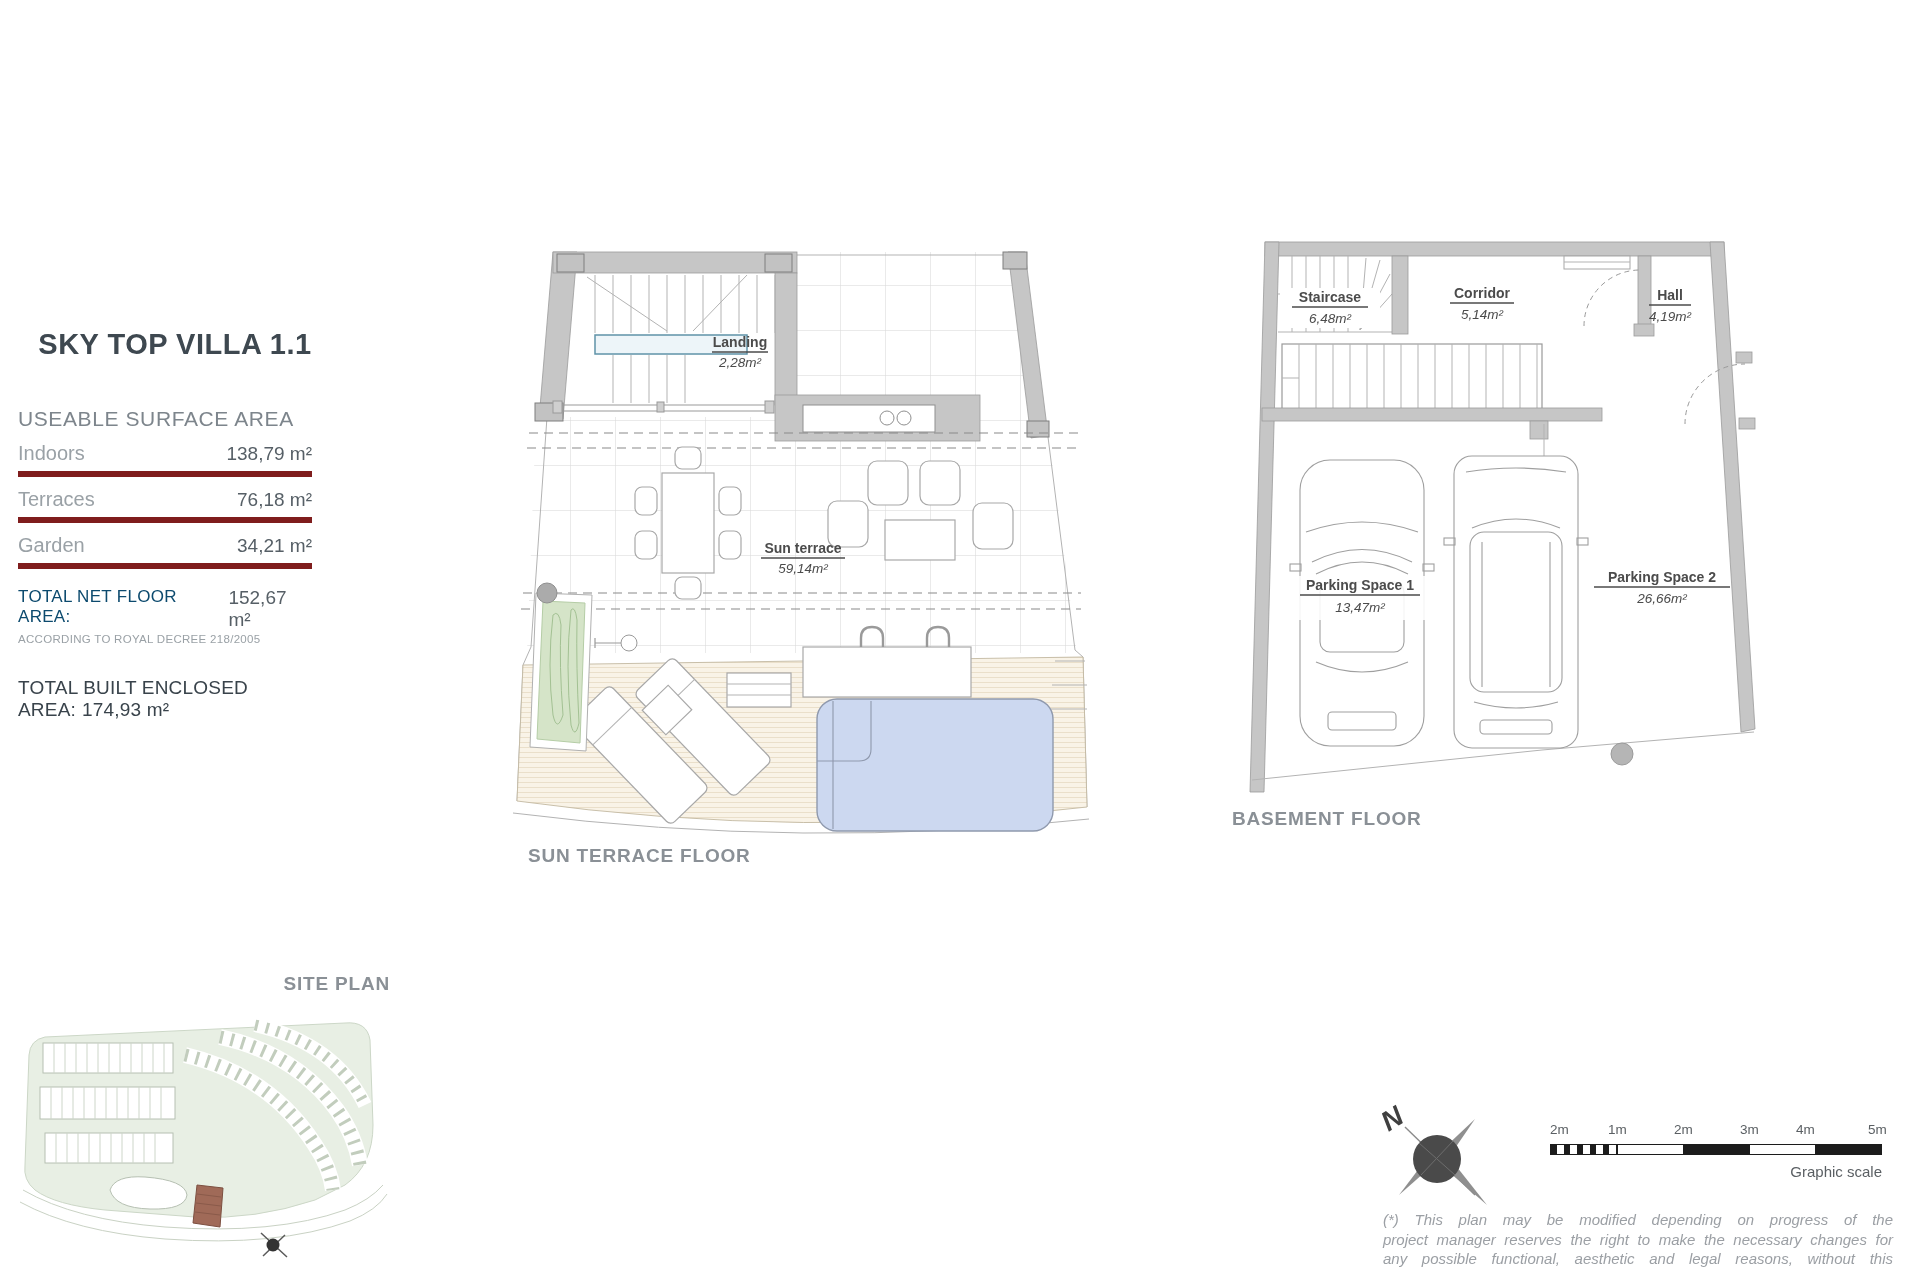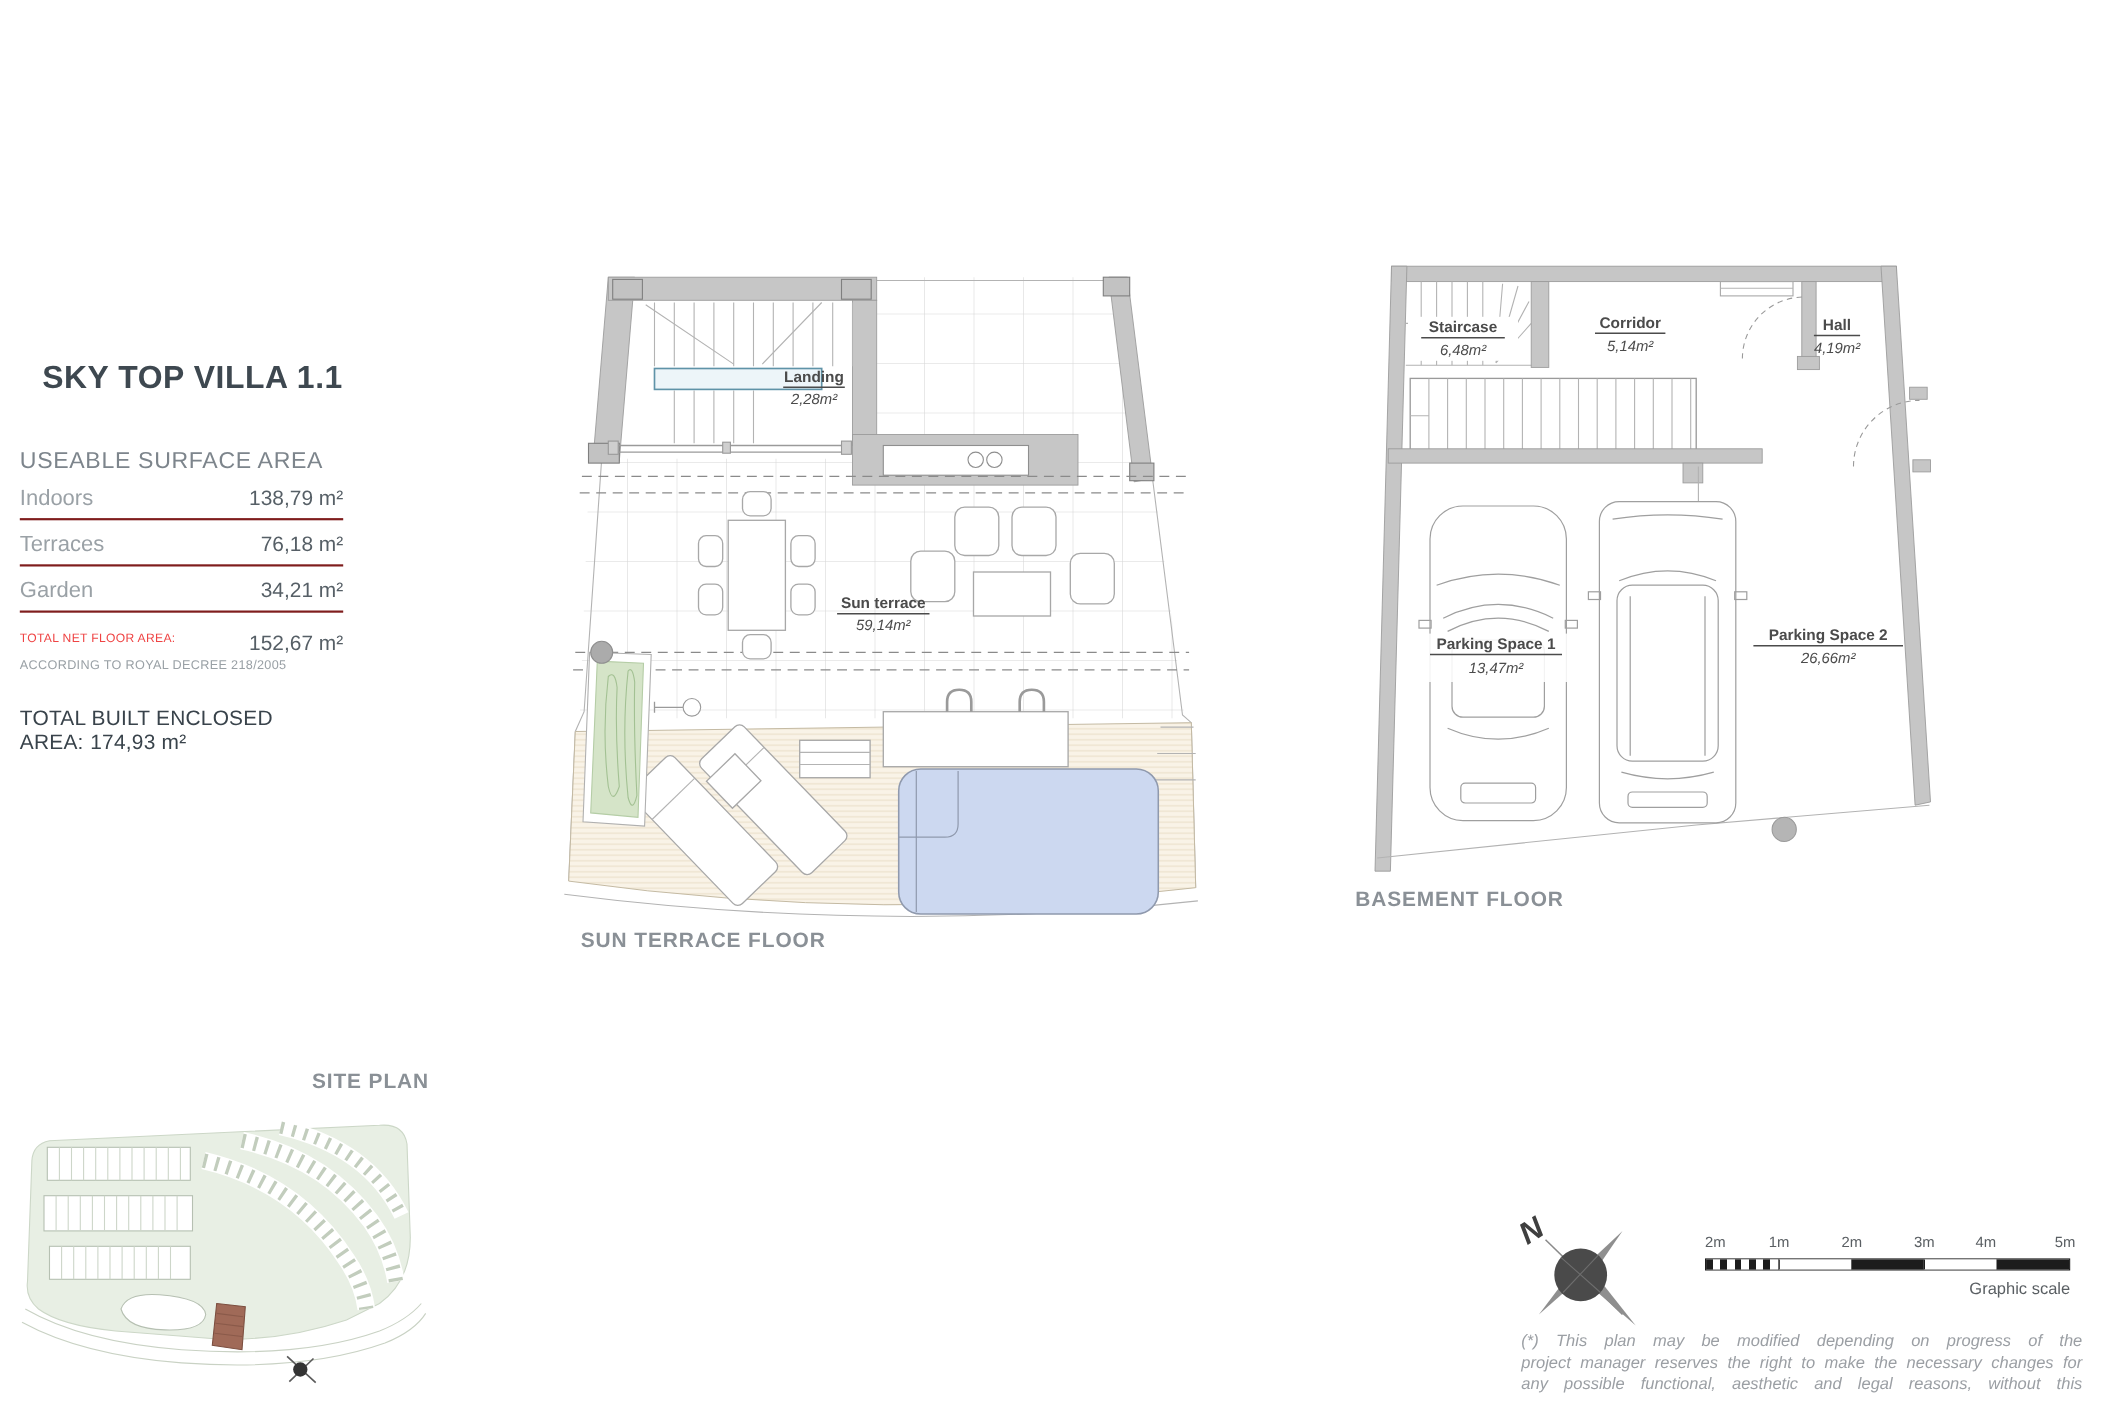--- a/index.html
+++ b/index.html
@@ -5,25 +5,25 @@
   html,body{margin:0;padding:0;}
   body{width:1920px;height:1280px;background:#ffffff;position:relative;overflow:hidden;
        font-family:"Liberation Sans",sans-serif;}
   .abs{position:absolute;}
 
   
   #info{left:18px;top:328px;width:294px;}
   .villa-title{font-size:29px;font-weight:bold;color:#3e4850;letter-spacing:.5px;text-align:center;margin-left:20px;}
   .section-head{margin-top:46px;font-size:21px;color:#7d858c;letter-spacing:.6px;}
   .row{display:flex;justify-content:space-between;align-items:flex-end;
-       border-bottom:2px solid #7f1d1d;padding:11px 0 6px 0;}
+       border-bottom:6px solid #7f1d1d;padding:11px 0 6px 0;}
   .row .lbl{font-size:20px;color:#9aa1a6;}
   .row .val{font-size:19px;color:#565f66;}
   .tn{display:flex;justify-content:space-between;margin-top:18px;}
-  .tn .lbl{font-size:11px;color:#ef4444;letter-spacing:.3px;}
+  .tn .lbl{font-size:17px;color:#0c4a6e;letter-spacing:.3px;}
   .tn .val{font-size:19px;color:#565f66;}
   .tn-note{font-size:11.5px;color:#9aa1a6;letter-spacing:.3px;margin-top:2px;}
   .tb{margin-top:32px;font-size:19px;font-weight:normal;color:#39434b;letter-spacing:.2px;}
   .tb .val{margin-left:6px;}
 
   
   .plan-caption{font-size:19px;font-weight:bold;color:#8a9096;letter-spacing:.8px;}
 
   
   svg text{font-family:"Liberation Sans",sans-serif;}

